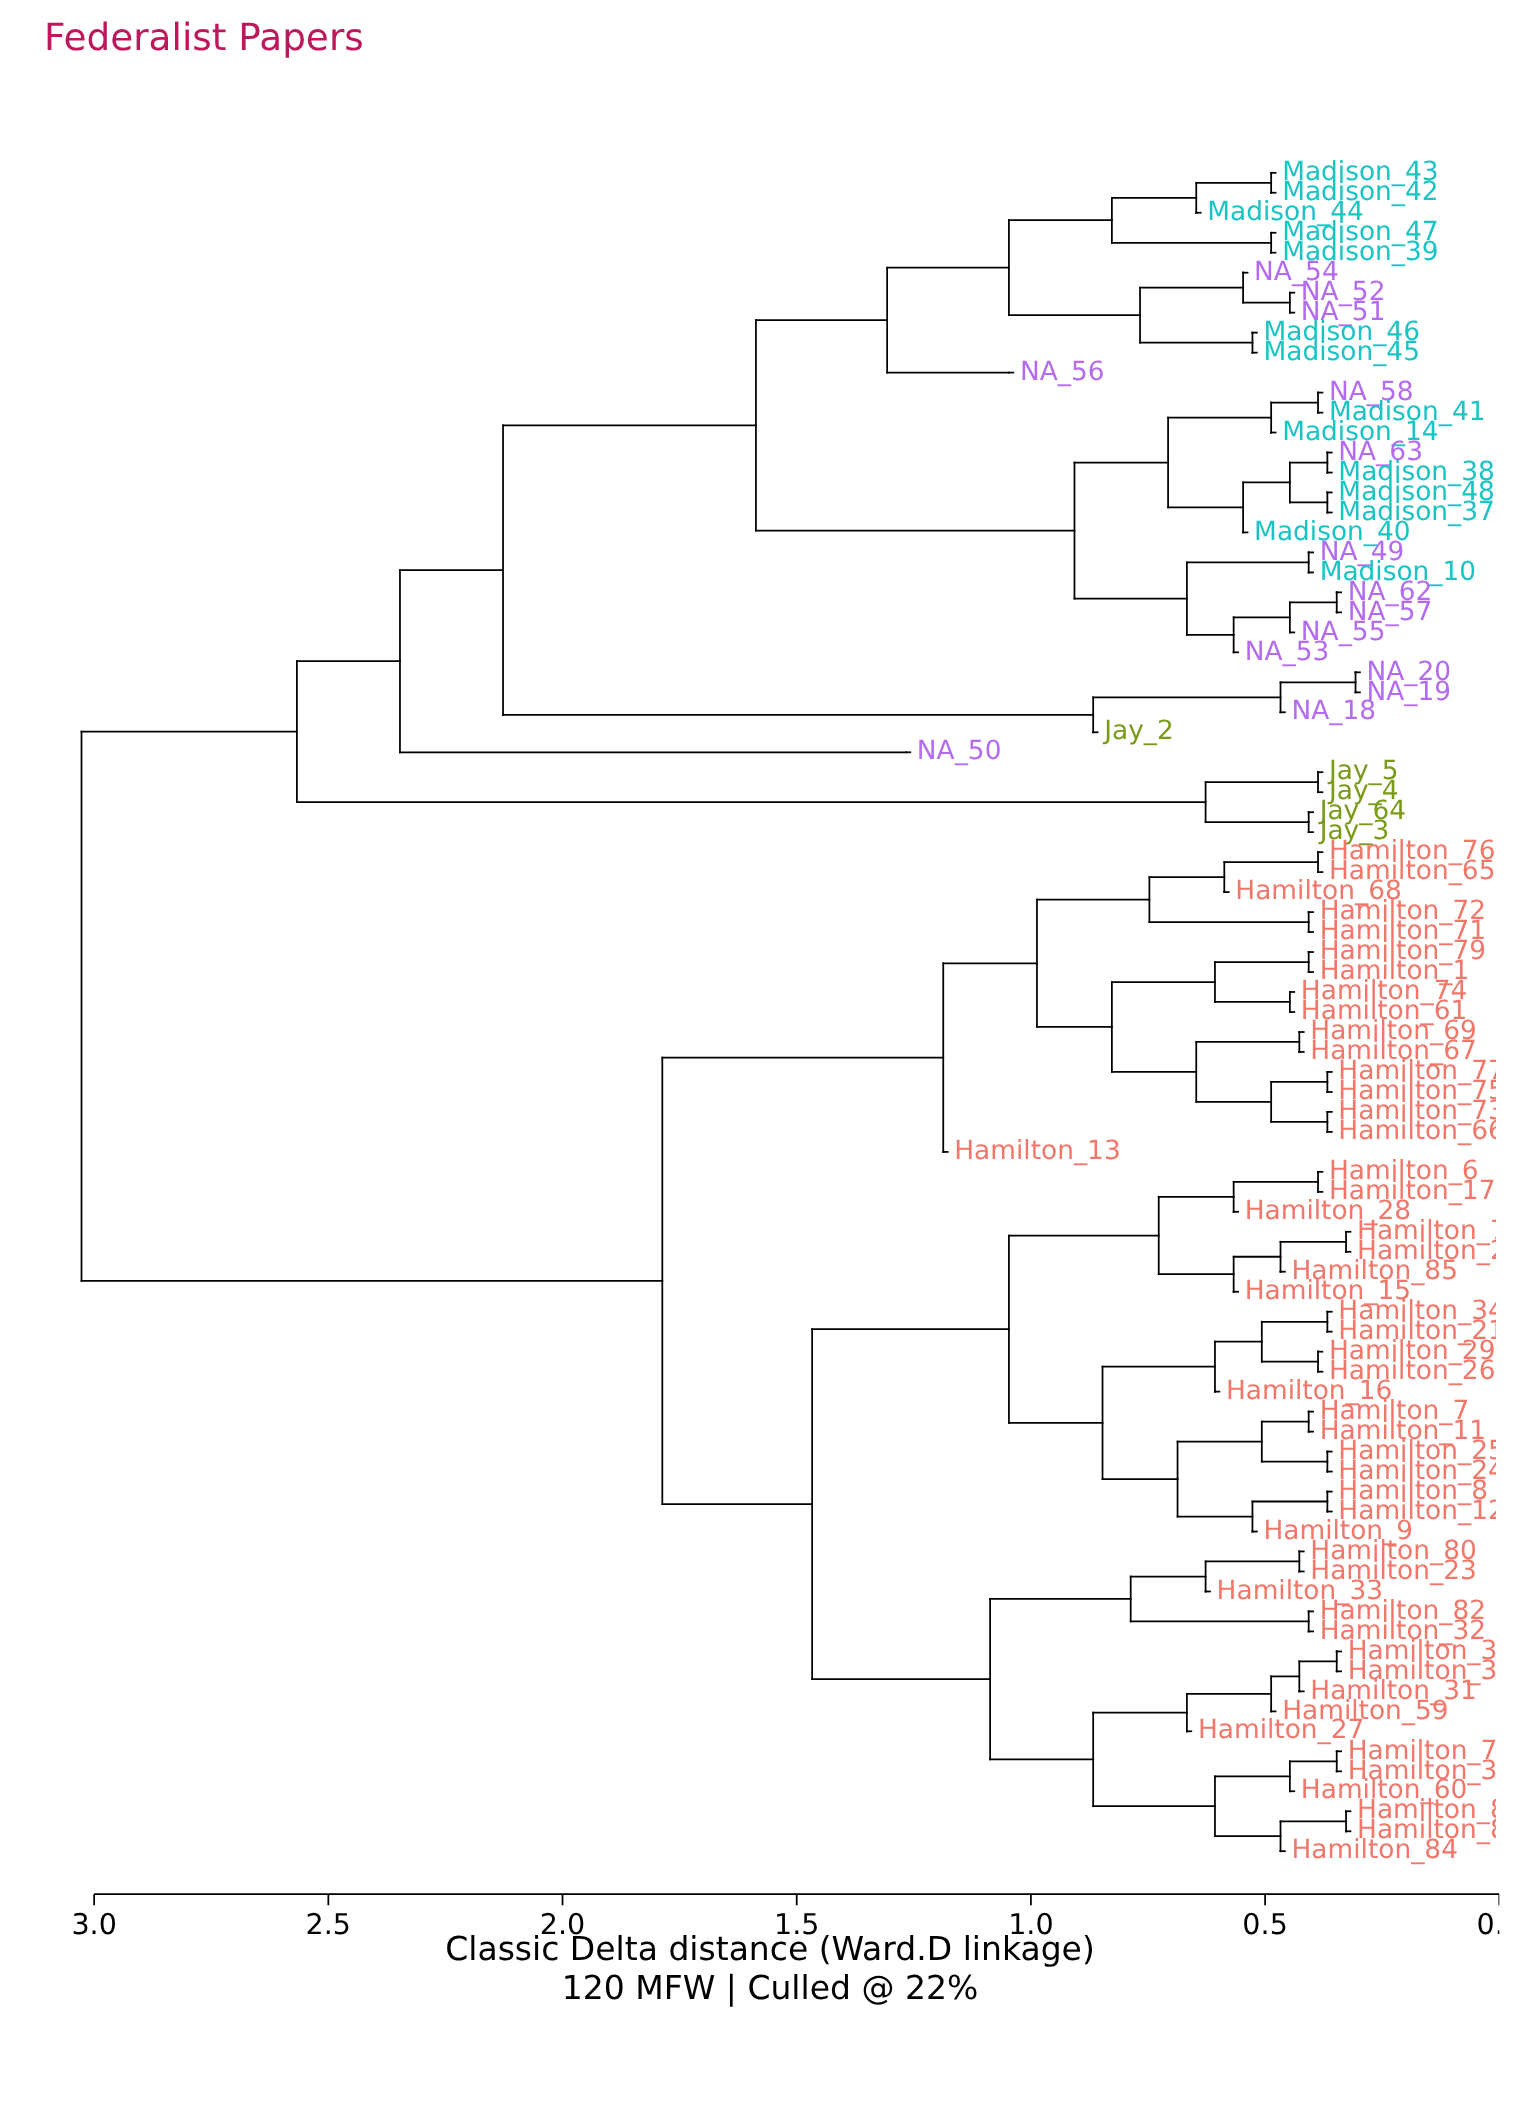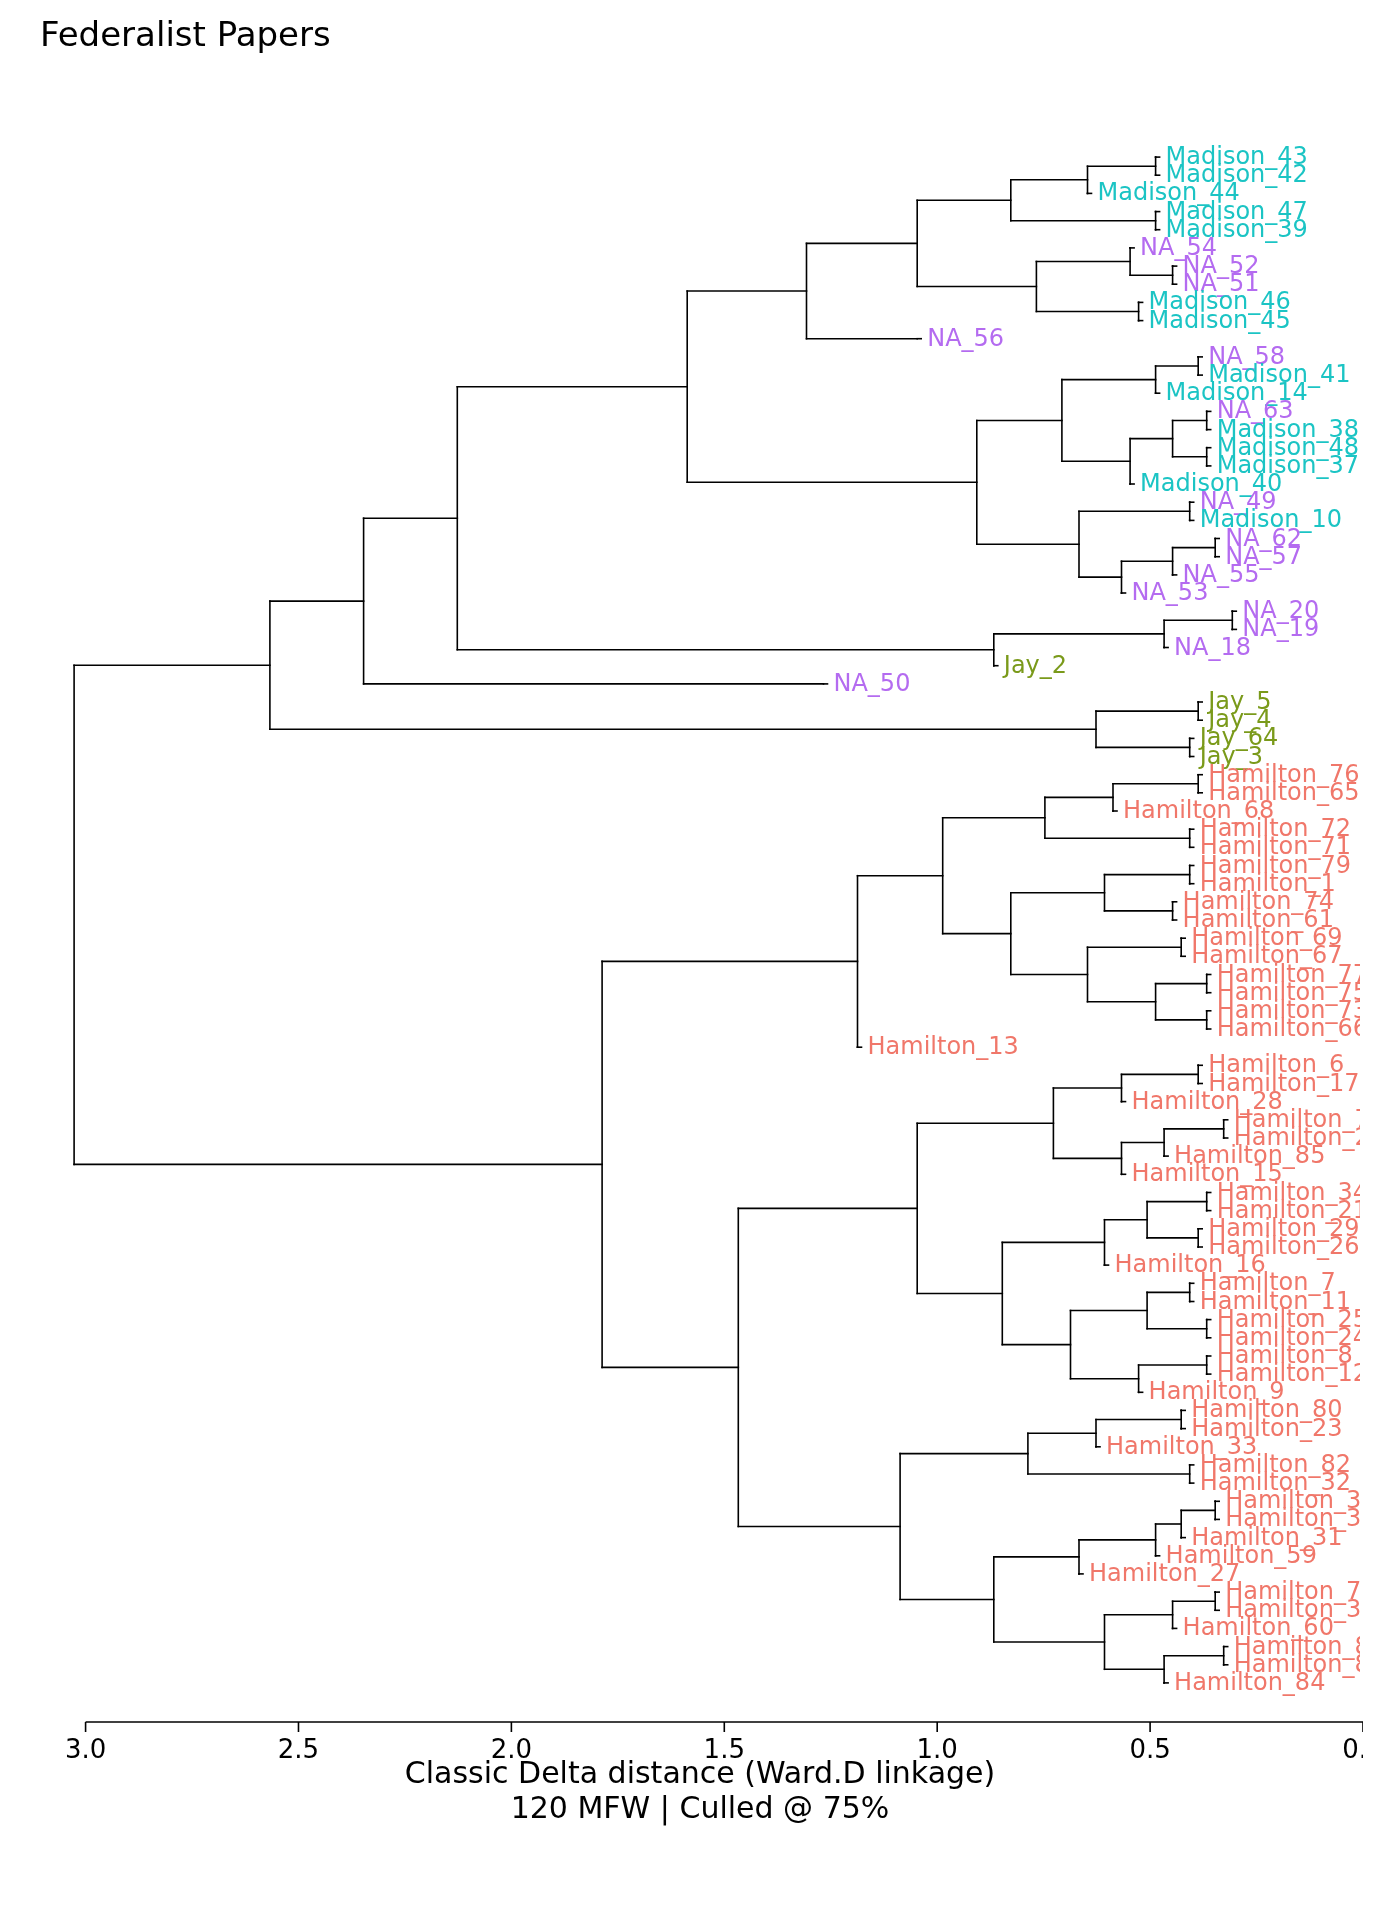--- a/index.html
+++ b/index.html
@@ -1,17 +1,17 @@
 <!DOCTYPE html>
 <html><head>
 <meta charset="utf-8">
 <style>
   html,body{margin:0;padding:0;background:#fff;font-family:"DejaVu Sans","Liberation Sans",Arial,sans-serif}
   .wrap{position:relative;width:1400px;height:1920px}
-  .title{position:absolute;left:40px;top:14px;font-size:34px;color:#000000}
+  .title{position:absolute;left:40px;top:14px;font-size:34px;color:#be185d}
   .plot{position:absolute;left:40px;top:140px;width:1320px;height:1560px}
   svg{display:block}
   .branch{stroke:#000;stroke-width:1.6;fill:none;stroke-linecap:square}
   .leaf{font-size:24px;dominant-baseline:middle;font-family:"DejaVu Sans",sans-serif}
   .axis{position:absolute;left:43px;top:1710px;width:1320px;height:80px}
   .tick-ln{stroke:#000;stroke-width:1.6}
   .tick-txt{font-size:26px;text-anchor:middle}
   .cap-wrap{position:absolute;left:0;top:1756px;width:1400px;text-align:center}
   .caption{font-size:30px;color:#000;line-height:1.15}
   .Madison{fill:#1bc4c4}
@@ -466,15 +466,15 @@
         <text x="894.1935483870968" y="48" class="tick-txt">1.0</text>
         <line x1="1107.0967741935485" x2="1107.0967741935485" y1="12" y2="22" class="tick-ln"></line>
         <text x="1107.0967741935485" y="48" class="tick-txt">0.5</text>
         <line x1="1320" x2="1320" y1="12" y2="22" class="tick-ln"></line>
         <text x="1320" y="48" class="tick-txt">0.0</text>
       </svg>
   </div>
 
   <div class="cap-wrap">
     <div class="caption">Classic Delta distance (Ward.D linkage)</div>
-    <div class="caption">120 MFW | Culled @ 75%</div>
+    <div class="caption">120 MFW | Culled @ 22%</div>
   </div>
 </div>
 
 </body></html>

